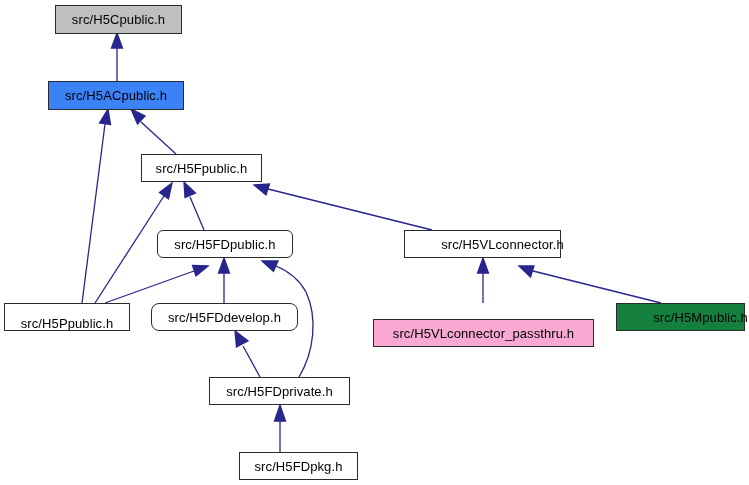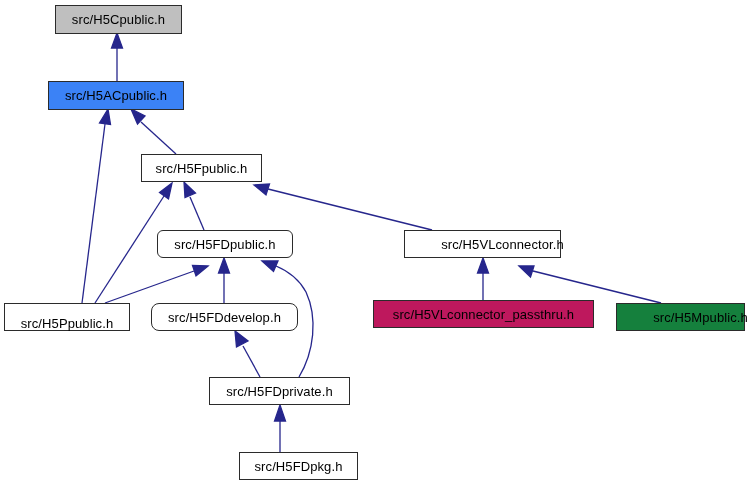--- a/index.html
+++ b/index.html
@@ -140,21 +140,21 @@
       </div>
       <div class="node" style="left: 404px; top: 230px; width: 157px; height: 28px; border-color: rgb(43, 43, 43); background: rgb(255, 255, 255); padding-left: 40px;">
         <span class="node-label">src/H5VLconnector.h</span>
       </div>
       <div class="node" style="left: 4px; top: 303px; width: 126px; height: 28px; border-color: rgb(43, 43, 43); background: rgb(255, 255, 255); align-items: flex-end;">
         <span class="node-label">src/H5Ppublic.h</span>
       </div>
       <div class="node" style="left: 151px; top: 303px; width: 147px; height: 28px; border-color: rgb(43, 43, 43); background: rgb(255, 255, 255); border-radius: 8px;">
         <span class="node-label">src/H5FDdevelop.h</span>
       </div>
-      <div class="node" style="left: 373px; top: 300px; width: 221px; height: 28px; border-color: rgb(43, 43, 43); background: #be185d; align-items: center;">
+      <div class="node" style="left: 373px; top: 319px; width: 221px; height: 28px; border-color: rgb(43, 43, 43); background: #f9a8d4; align-items: center;">
         <span class="node-label">src/H5VLconnector_passthru.h</span>
       </div>
       <div class="node" style="left: 616px; top: 303px; width: 129px; height: 28px; border-color: rgb(43, 43, 43); background: #15803d; padding-left: 40px;">
         <span class="node-label">src/H5Mpublic.h</span>
       </div>
       <div class="node" style="left: 209px; top: 377px; width: 141px; height: 28px; border-color: rgb(43, 43, 43); background: rgb(255, 255, 255);">
         <span class="node-label">src/H5FDprivate.h</span>
       </div>
       <div class="node" style="left: 220px; top: 452px; width: 119px; height: 28px; border-color: rgb(43, 43, 43); background: rgb(255, 255, 255); margin-left: 19px;">
         <span class="node-label">src/H5FDpkg.h</span>

